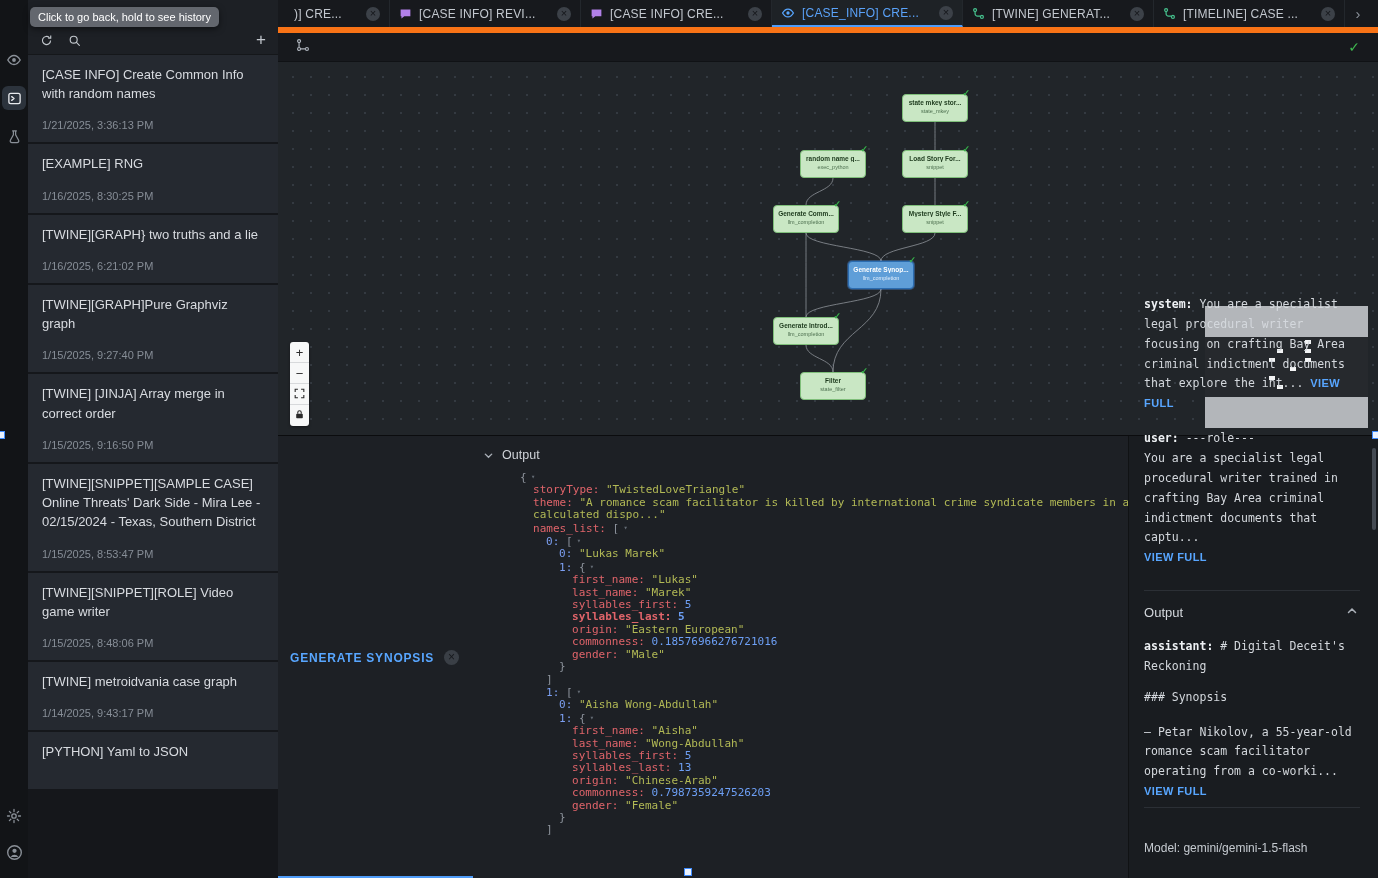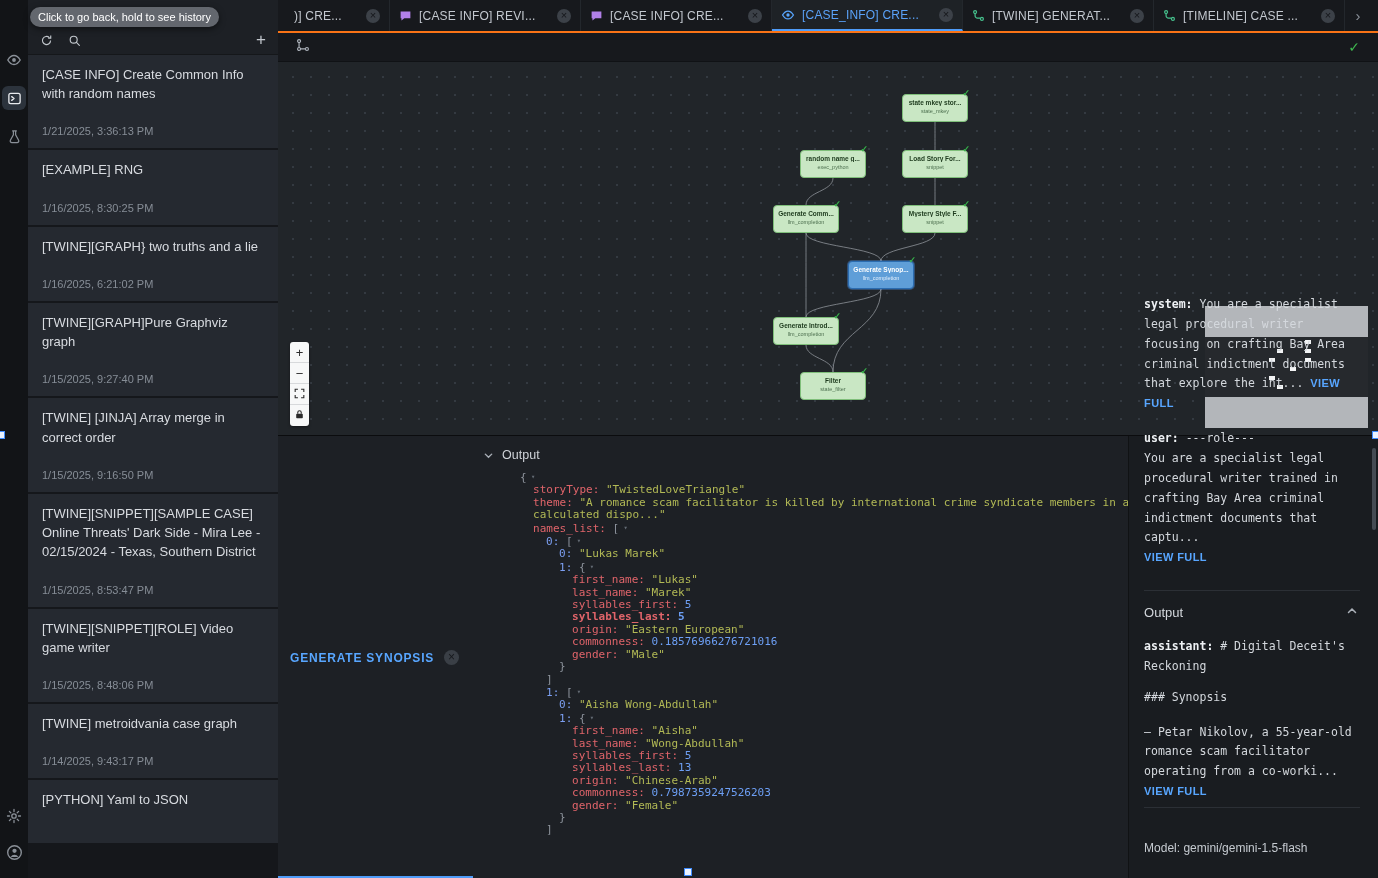--- a/index.html
+++ b/index.html
@@ -20,25 +20,25 @@
   .rail-btn svg { display:block; }
   
   .sidebar { position:absolute; left:28px; top:0; width:250px; height:878px; background:#1d2025; z-index:10; display:flex; flex-direction:column; }
   .sb-header { padding:9px 14px 3px; font-size:13px; color:#9aa1aa; }
   .sb-toolbar { display:flex; align-items:center; gap:15px; padding:6px 12px 7px; border-bottom:1px solid #15171a; color:#c2c7cd; }
   .sb-ico svg { display:block; }
   .sb-plus { margin-left:auto; font-size:17px; color:#c2c7cd; line-height:14px; cursor:default; }
   .plist { flex:1; overflow:hidden; background:#15171b; display:flex; flex-direction:column; gap:2px; }
   .pitem { background:#252930; padding:10px 14px 11px; }
   .ptitle { font-size:13px; line-height:1.48; color:#d8dbe0; }
-  .pdate { font-size:11px; color:#868d96; margin-top:22px; }
-  
-  .tooltip { position:absolute; left:30px; top:7px; z-index:60; background:#63676e; color:#fff; font-size:11px; padding:4px 8px; border-radius:10px; box-shadow:0 2px 6px rgba(0,0,0,.5); white-space:nowrap; }
-  
-  .tabbar { position:absolute; left:278px; top:0; width:1100px; height:33px; background:#17191d; border-bottom:2px solid #f97316; display:flex; align-items:stretch; z-index:5; }
+  .pdate { font-size:11px; color:#868d96; margin-top:16px; }
+  
+  .tooltip { position:absolute; left:30px; top:7px; z-index:60; background:#63676e; color:#fff; font-size:11px; padding:4px 8px; border-radius:5px; box-shadow:0 2px 6px rgba(0,0,0,.5); white-space:nowrap; }
+  
+  .tabbar { position:absolute; left:278px; top:0; width:1100px; height:33px; background:#17191d; border-bottom:6px solid #f97316; display:flex; align-items:stretch; z-index:5; }
   .tab { flex:0 0 191px; display:flex; align-items:center; gap:7px; padding:0 9px; border-right:1px solid #23272c; font-size:12px; color:#c3c8cf; overflow:hidden; }
   .tab.partial { flex:0 0 112px; }
   .tab.active { background:#1e2226; border-bottom:2px solid #4f9cf8; color:#5aa2f9; }
   .tab-label { flex:1; white-space:nowrap; overflow:hidden; text-overflow:ellipsis; letter-spacing:.2px; }
   .tab-icon { flex:0 0 auto; display:grid; place-items:center; }
   .tab-close { flex:0 0 14px; height:14px; border-radius:50%; background:#3c4148; color:#14161a; font-size:11px; line-height:13px; text-align:center; }
   .tab-ovf { flex:0 0 26px; display:grid; place-items:center; color:#8b919a; font-size:15px; }
   
   .canvas { position:absolute; left:278px; top:33px; width:1100px; height:402px; }
   .canvas-toolbar { height:29px; background:#17191d; border-bottom:1px solid #101215; display:flex; align-items:center; padding:0 18px; color:#aeb4bc; }

